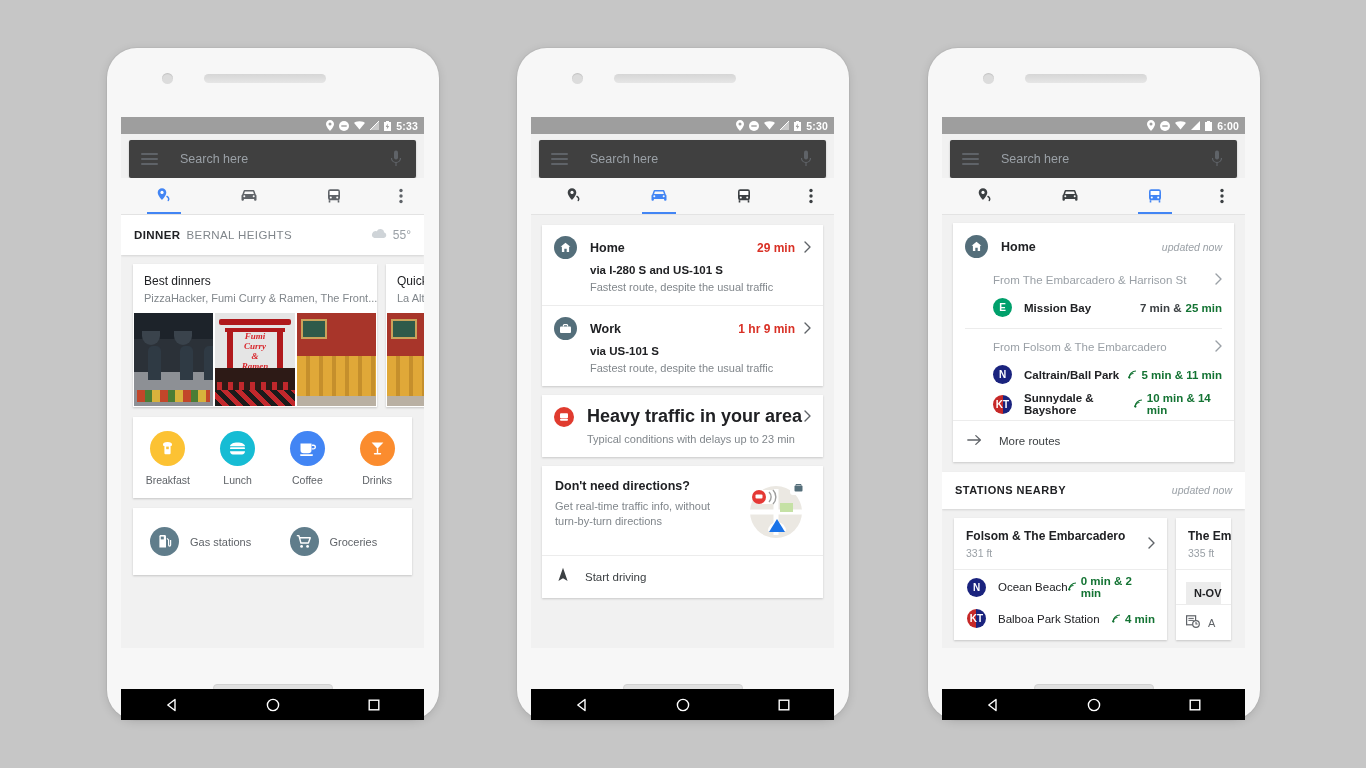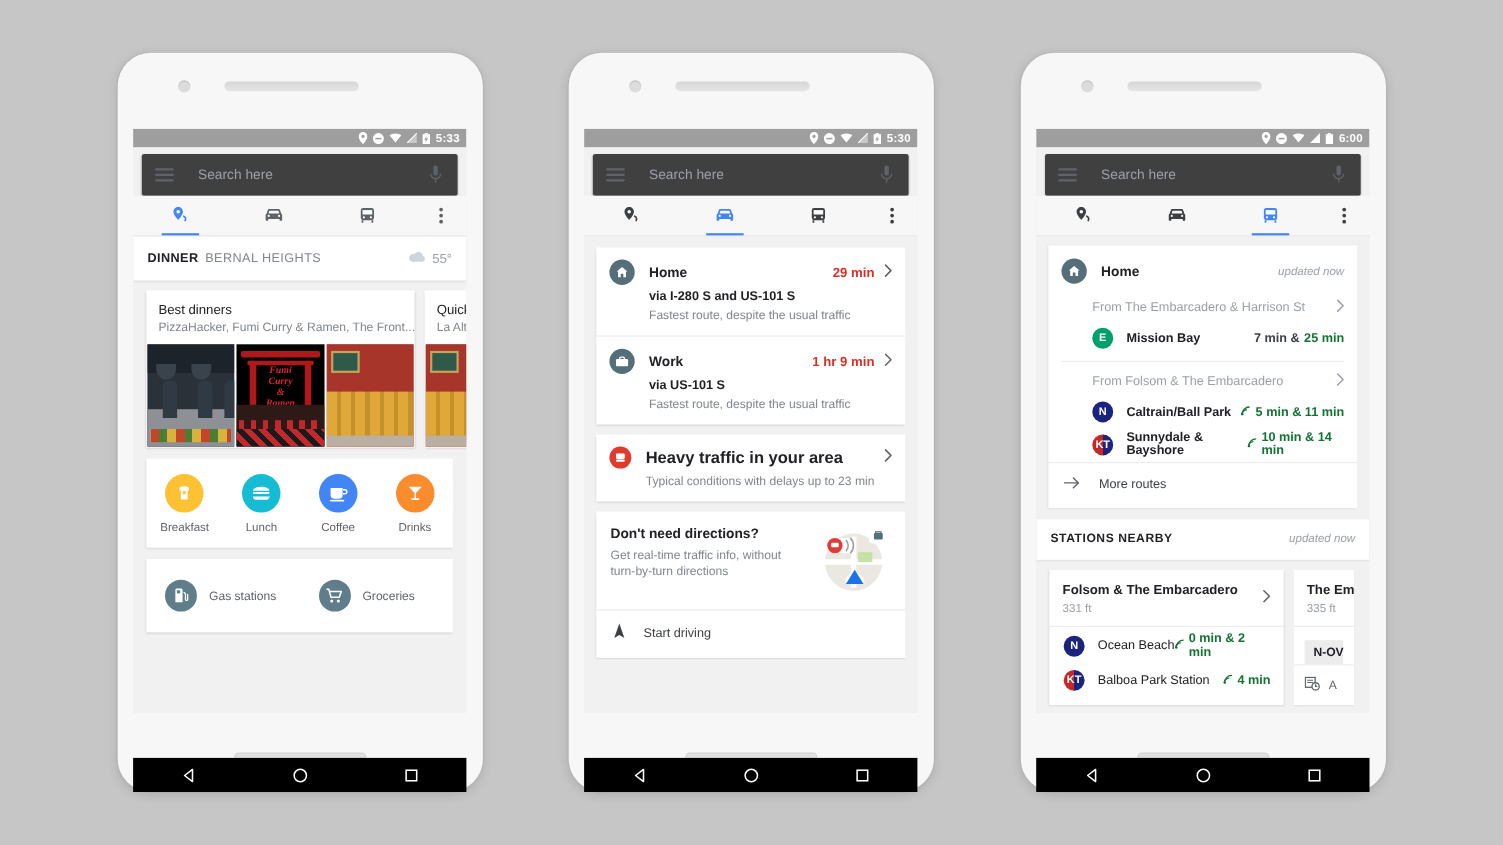--- a/index.html
+++ b/index.html
@@ -105,21 +105,21 @@
   .pc-photos { display: flex; height: 94px; gap: 2px; padding: 0 1px 1px 1px; }
   .ph { flex: 1; position: relative; overflow: hidden; }
 
   .photo-bar { background: #2b3138; }
   .photo-bar .ceil { position:absolute; top:0; left:0; right:0; height:26px; background:#1d232a; }
   .photo-bar .light { position:absolute; width:18px; height:14px; background:#3a434c; border-radius: 0 0 9px 9px; top:18px; }
   .photo-bar .counter { position:absolute; bottom:0; left:0; right:0; height:34px; background:#8d9095; }
   .photo-bar .food { position:absolute; bottom:4px; left:3px; right:3px; height:12px; background: repeating-linear-gradient(90deg,#c2462a 0 8px,#4b7d35 8px 15px,#d7b23c 15px 23px); }
   .photo-bar .ppl { position:absolute; bottom:26px; width:13px; height:34px; background:#2f3a44; border-radius:5px 5px 0 0; }
 
-  .photo-torii { background: #000000; }
+  .photo-torii { background: #e5e5e5; }
   .photo-torii .top { position:absolute; top:6px; left:4px; right:4px; height:6px; background:#b0191c; border-radius:2px; }
   .photo-torii .top2 { position:absolute; top:15px; left:10px; right:10px; height:4px; background:#b0191c; }
   .photo-torii .leg { position:absolute; top:15px; width:6px; bottom:30px; background:#b0191c; }
   .photo-torii .txt { position:absolute; top:18px; left:0; right:0; text-align:center; color:#d8252b; font-family:"Liberation Serif", serif; font-style: italic; font-size:9px; line-height:10px; font-weight:bold; }
   .photo-torii .rest { position:absolute; bottom:0; left:0; right:0; height:38px; background:#2d1a16; }
   .photo-torii .floor { position:absolute; bottom:0; left:0; right:0; height:16px; background: repeating-linear-gradient(45deg,#1b1b1b 0 5px,#c2282c 5px 10px); }
   .photo-torii .stools { position:absolute; bottom:14px; left:2px; right:2px; height:10px; background: repeating-linear-gradient(90deg,#c0282c 0 5px,transparent 5px 11px); }
 
   .photo-patio { background: #b23a2a; }
   .photo-patio .wall { position:absolute; top:0; left:0; right:0; height:44px; background:#a8352a; }
@@ -147,21 +147,21 @@
   .route-badge { width: 23px; height: 23px; border-radius: 50%; background: #546e7a; display:flex; align-items:center; justify-content:center; flex:none; }
   .route-name { font-size: 12.5px; font-weight: bold; color: #202124; margin-left: 13px; }
   .route-eta { margin-left: auto; font-size: 12px; font-weight: bold; color: #d93025; }
   .route-chev { margin-left: 9px; }
   .route-via { font-size: 11.5px; font-weight: bold; color: #202124; margin: 5px 0 0 36px; }
   .route-note { font-size: 11px; color: #80868b; margin: 5px 0 0 36px; }
 
   .traffic-card { margin: 9px 11px 0 11px; padding: 11px 12px 12px 12px; }
   .traffic-head { display: flex; align-items: center; }
   .traffic-badge { width: 20px; height: 20px; border-radius: 50%; background: #e03b2f; display:flex; align-items:center; justify-content:center; flex:none; }
-  .traffic-title { font-size: 15px; font-weight: bold; color: #202124; margin-left: 13px; }
+  .traffic-title { font-size: 18px; font-weight: bold; color: #202124; margin-left: 13px; }
   .traffic-sub { font-size: 11px; color: #80868b; margin: 6px 0 0 33px; }
 
   .promo-card { margin: 9px 11px 0 11px; }
   .promo-body { display: flex; padding: 13px 13px 14px 13px; align-items: flex-start; }
   .promo-txt { flex: 1; }
   .promo-title { font-size: 12.5px; font-weight: bold; color: #202124; }
   .promo-sub { font-size: 11px; color: #80868b; margin-top: 6px; line-height: 15px; width: 180px; }
   .promo-art { width: 72px; height: 62px; position: relative; flex: none; }
   .promo-divider { height: 1px; background: #ececec; margin: 0 0; }
   .promo-action { display: flex; align-items: center; gap: 16px; padding: 11px 13px 12px 15px; cursor: pointer; }

